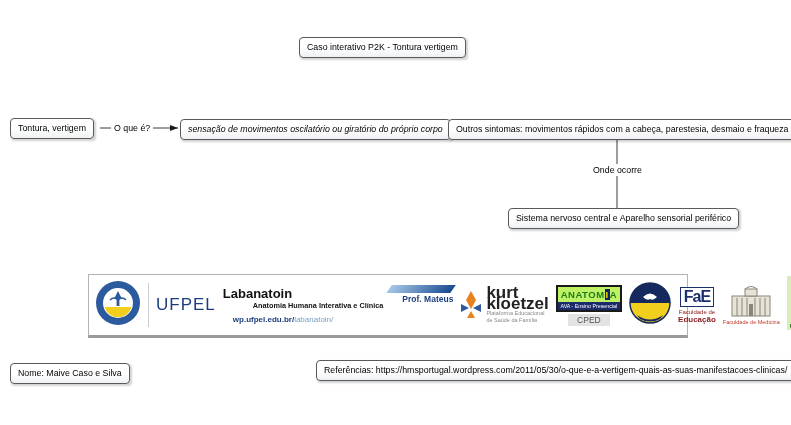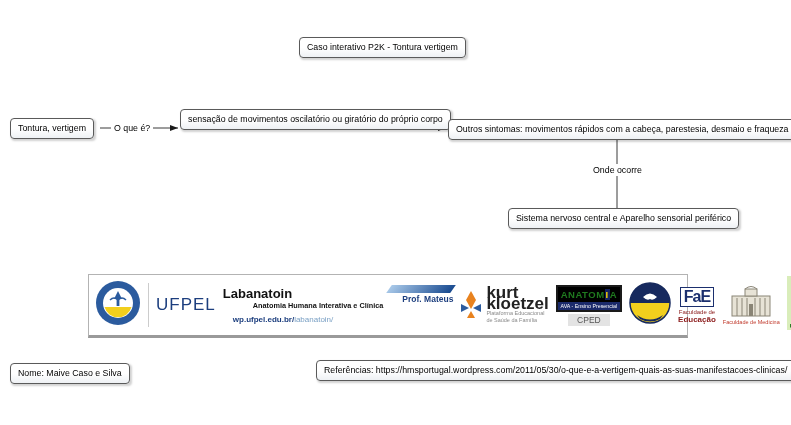--- a/index.html
+++ b/index.html
@@ -19,21 +19,21 @@
     font-size:8.8px;color:#000;
     padding:4px 7px;white-space:nowrap;line-height:11px;
   }
   .link-label{
     position:absolute;background:#ffffff;color:#000;
     font-size:8.8px;padding:0 3px;white-space:nowrap;line-height:12px;
   }
   
   #n-title{left:299px;top:37px;}
   #n-tontura{left:10px;top:118px;}
-  #n-sensacao{left:180px;top:109px;}
+  #n-sensacao{left:180px;top:119px;font-style:italic;}
   #n-outros{left:448px;top:119px;}
   #n-sistema{left:508px;top:208px;}
   #n-nome{left:10px;top:363px;}
   #n-referencias{left:316px;top:360px;}
   #l-oque{left:111px;top:122px;}
   #l-onde{left:590px;top:164px;}
 
   
   .banner{
     position:absolute;left:88px;top:274px;width:600px;height:64px;
@@ -51,21 +51,21 @@
   .lab-url{font-size:8px;margin-top:5px;margin-left:10px;}
   .lab-url .u1{color:#1c3e7e;font-weight:bold;}
   .lab-url .u2{color:#7aa0c4;}
   .prof{display:flex;flex-direction:column;align-items:flex-end;margin-top:-2px;}
   .swoosh{width:64px;height:8px;background:linear-gradient(100deg,#a9c9e9,#17498f);transform:skewX(-35deg);margin-bottom:1px;}
   .prof-text{font-size:8.5px;font-weight:bold;color:#1c3e7e;}
   .kurt{display:flex;align-items:center;gap:4px;flex:0 0 auto;}
   .kurt-text .kt1{font-size:17px;font-weight:bold;color:#222;line-height:11px;}
   .kurt-text .kt2{font-size:5.5px;color:#8a8a8a;line-height:6px;margin-top:1px;}
   .anatomia{display:flex;flex-direction:column;align-items:center;flex:0 0 auto;}
-  .ana-box{border:2px solid #1a1a1a;background:#000000;padding:2px 3px 0 3px;text-align:center;}
+  .ana-box{border:2px solid #1a1a1a;background:#bef264;padding:2px 3px 0 3px;text-align:center;}
   .ana-title{font-size:9.5px;font-weight:bold;letter-spacing:0.5px;line-height:11px;}
   .ana-title .g{color:#1f7a1f;}
   .ana-title .i{color:#ffd400;background:#13215e;padding:0 1px;}
   .ana-strip{background:#1b2a6b;color:#fff;font-size:5.3px;padding:1px 2px;margin:2px -3px 0 -3px;}
   .cped{background:#e3e3e3;color:#555;font-size:8.5px;padding:1px 9px;margin-top:2px;}
   .crest{flex:0 0 auto;}
   .fae{display:flex;flex-direction:column;align-items:center;flex:0 0 auto;}
   .fae-acr{font-size:16px;font-weight:800;color:#1b2f6e;letter-spacing:-1px;border:1.5px solid #1b2f6e;padding:0 3px;background:#fff;text-align:center;}
   .fae-l1{font-size:6px;color:#8b1a1a;margin-top:2px;line-height:6px;}
   .fae-l2{font-size:8px;font-weight:bold;color:#8b1a1a;line-height:9px;}

